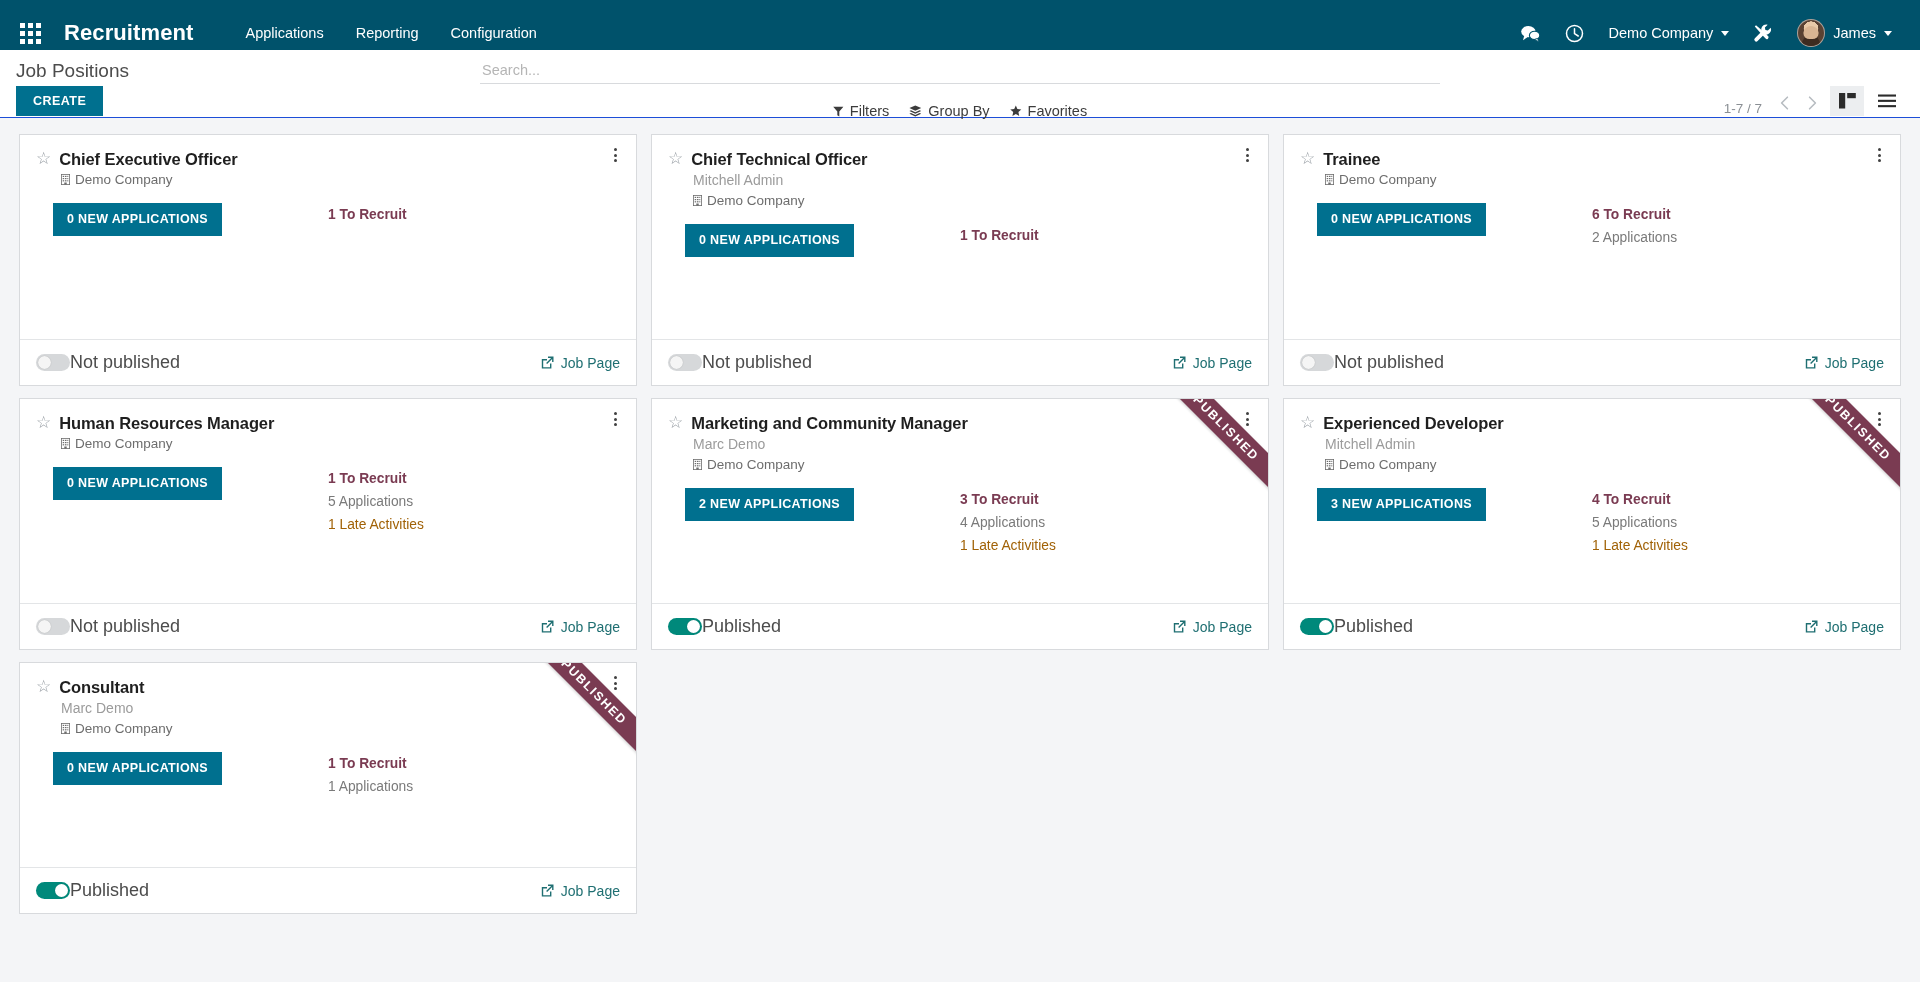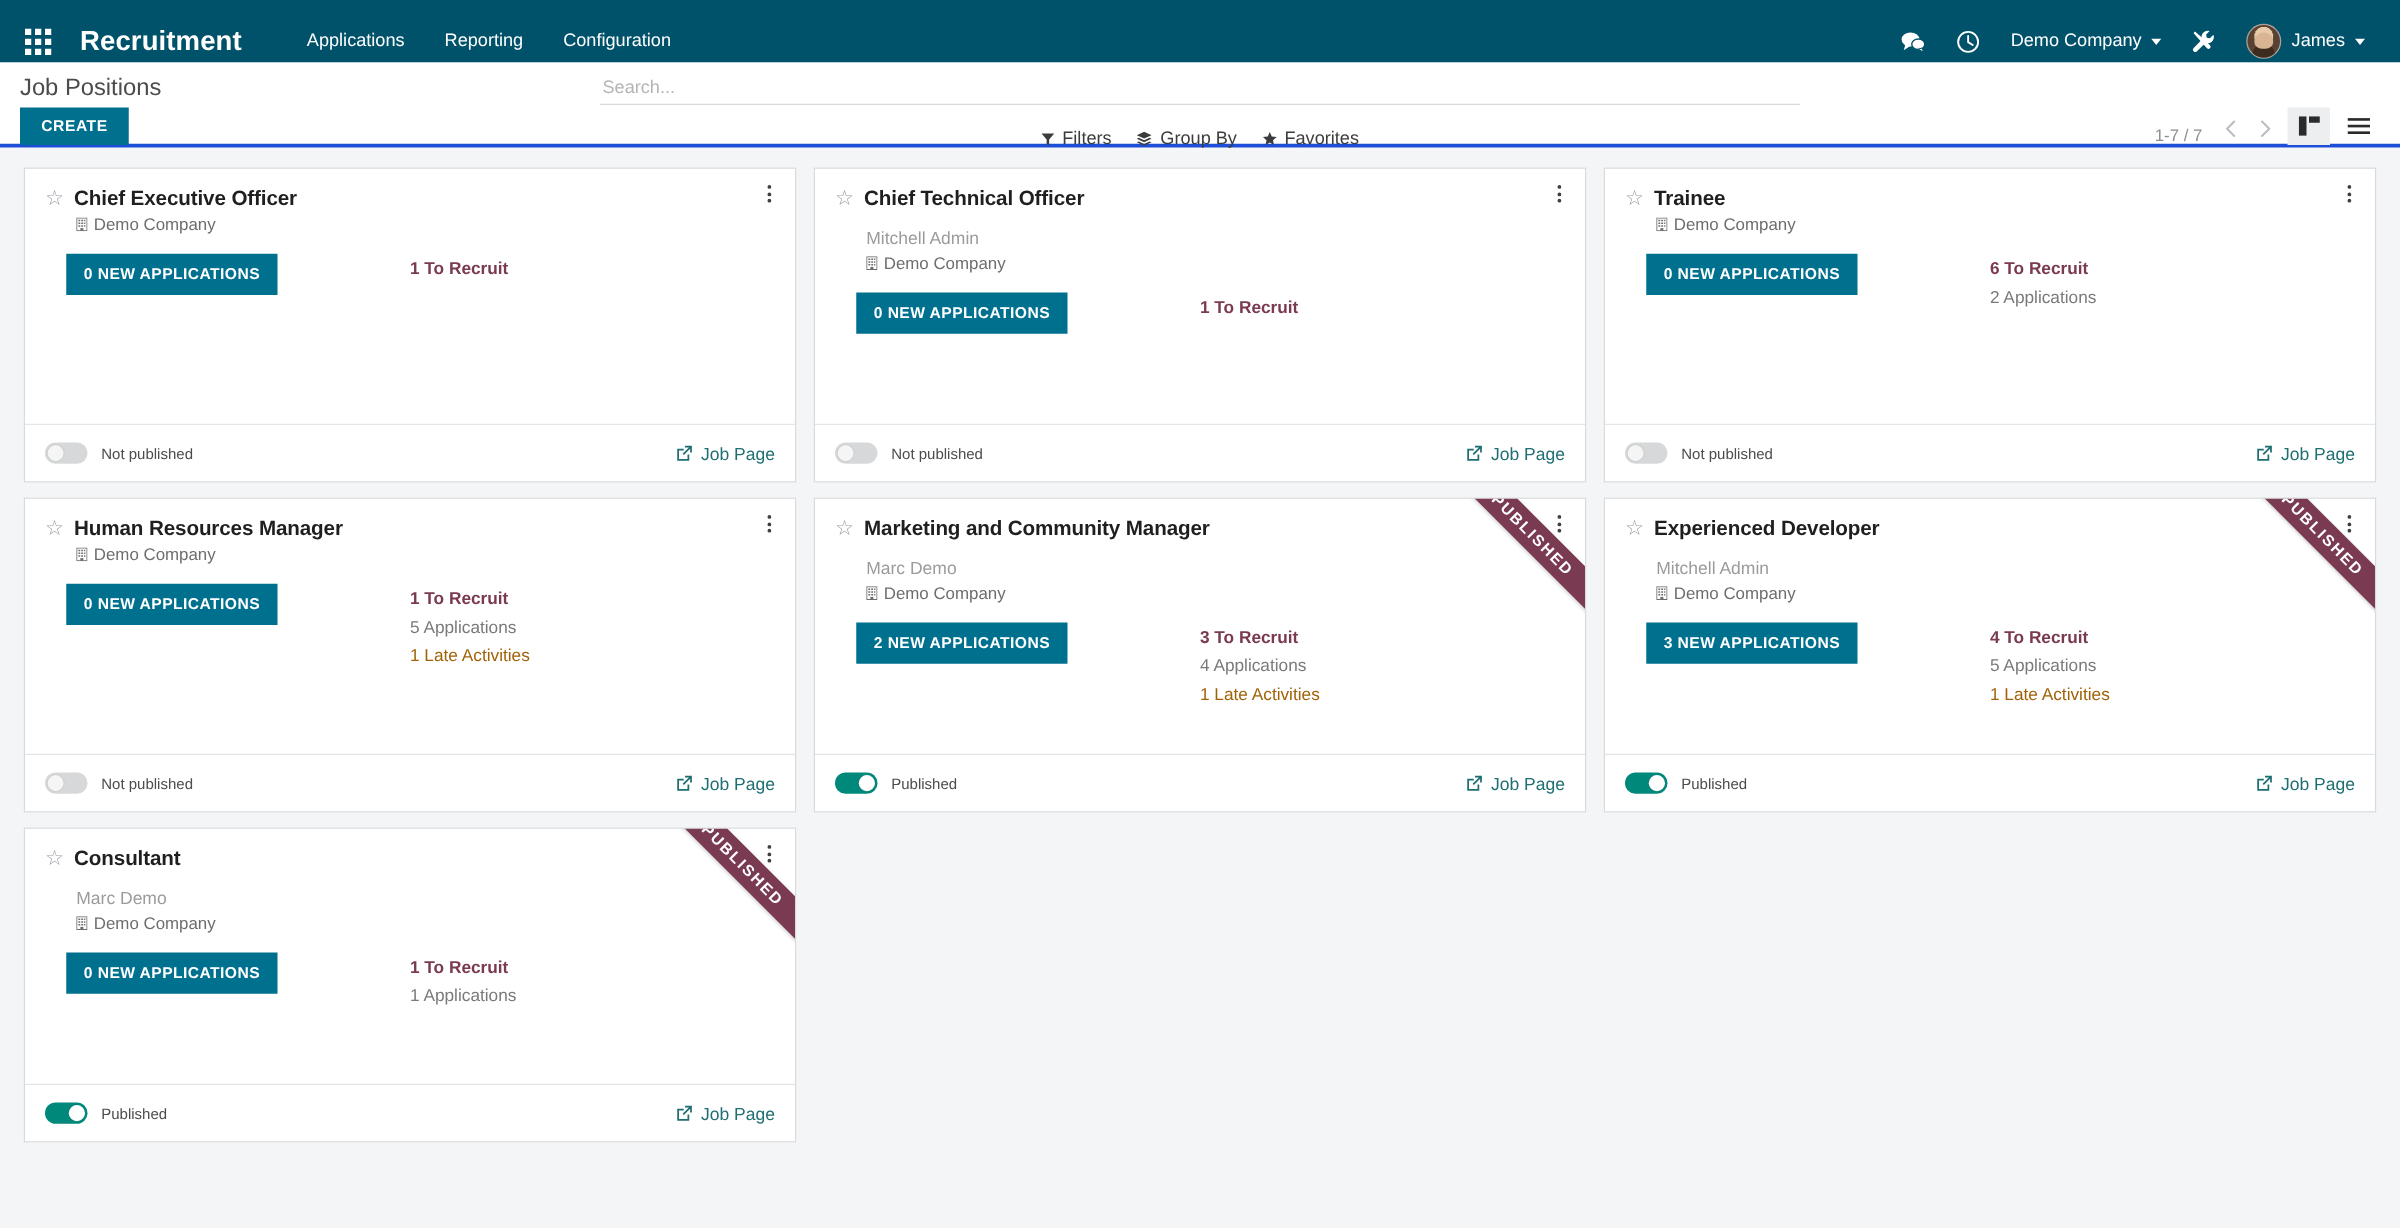--- a/index.html
+++ b/index.html
@@ -75,21 +75,21 @@
   .avatar::before {
     content:"";
     position:absolute; left:50%; top:22%; transform:translateX(-50%);
     width:15px; height:13px; border-radius:50% 50% 40% 40%;
     background:#d9b593; z-index:2;
   }
 
   
   .control-panel {
     background: #ffffff;
-    border-bottom: 3px solid #1d4ed8;
+    border-bottom: 1px solid #1d4ed8;
     padding: 0;
     position: relative;
     height: 68px;
   }
   .cp-row1 {
     display: flex; align-items: flex-start;
     padding: 8px 16px 0 16px;
     height: 34px;
   }
   .page-title {
@@ -193,21 +193,21 @@
   .kmanage {
     position: absolute; top: 9px; right: 10px;
     width: 20px; height: 22px;
     display:flex; flex-direction: column; align-items:center; justify-content:center;
     gap: 2.5px; cursor: pointer; z-index: 5;
   }
   .kmanage i { width: 3px; height: 3px; border-radius: 50%; background: #404040; display:block; }
 
   .ksub {
     font-size: 14px; color: #9b9b9b; line-height: 19px;
-    margin-left: 25px; margin-top: 12px; font-weight: 400;
+    margin-left: 25px; margin-top: 2px; font-weight: 400;
   }
   .kcompany {
     font-size: 13.5px; color: #6d6d6d; line-height: 19px;
     margin-left: 25px; margin-top: 1px;
     display: flex; align-items: center; gap: 5px;
   }
   .bldg {
     width: 9px; height: 11px; flex: none; display:block;
   }
 
@@ -245,21 +245,21 @@
   }
   .toggle .knob {
     position: absolute; top: 2px; left: 2px;
     width: 13px; height: 13px; border-radius: 50%;
     background: #f5f5f5; transition: left .15s;
     box-shadow: 0 0 1px rgba(0,0,0,.25);
   }
   .toggle.on { background: #00897B; }
   .toggle.on .knob { left: 19px; background: #ffffff; }
   .pub-label {
-    font-size: 12px; color: #4c4c4c; margin-left: 11px; white-space: nowrap;
+    font-size: 18px; color: #4c4c4c; white-space: nowrap;
   }
   .jobpage {
     margin-left: auto; font-size: 14px; color: #1f6f72;
     display: flex; align-items: center; gap: 7px; cursor: pointer;
     white-space: nowrap;
   }
 
   
   .ribbon {
     position: absolute;

